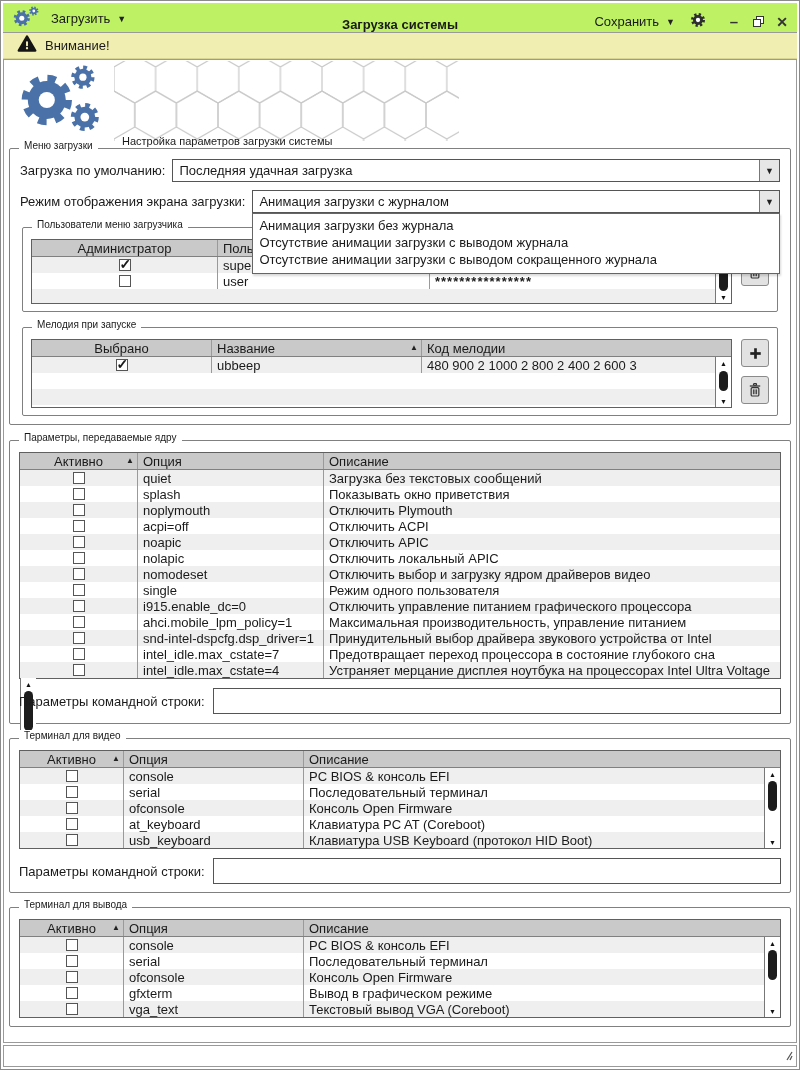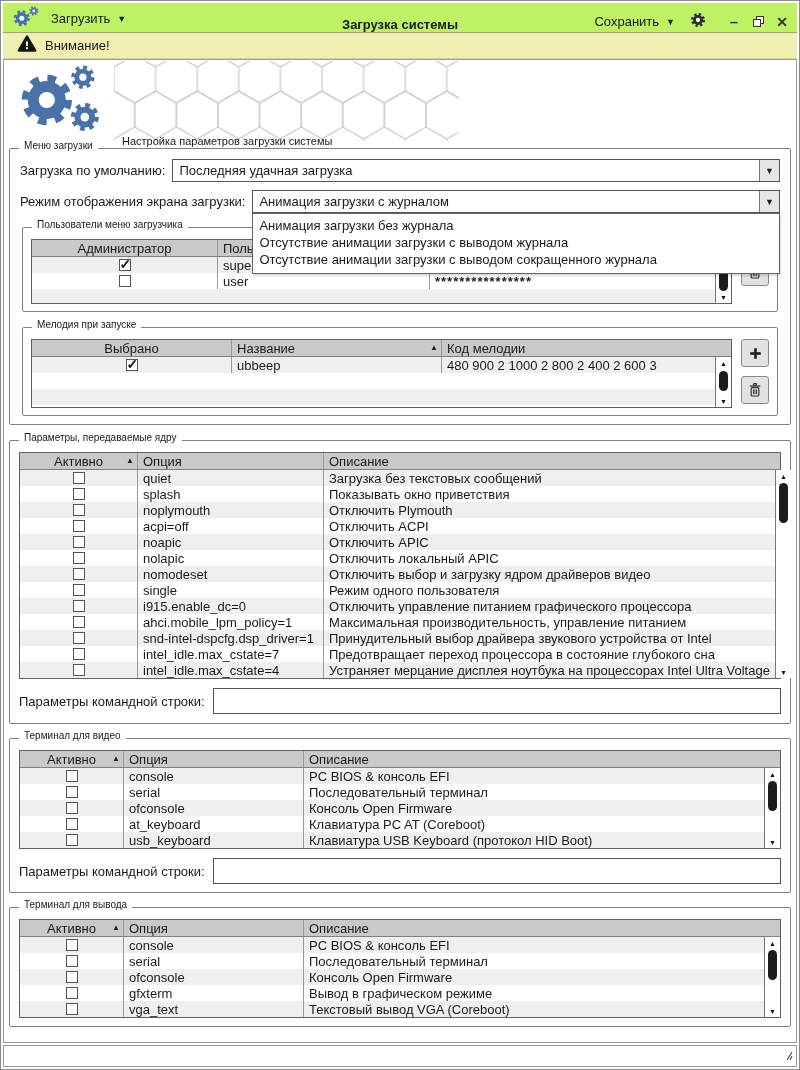--- a/index.html
+++ b/index.html
@@ -66,21 +66,21 @@
   .td:last-child { border-right:none; }
   .cb { width:12px; height:12px; border:1px solid #555; background:#fff; position:relative; }
   .cb.checked::after { content:"✓"; position:absolute; left:0; top:-4px; font-size:14px; font-weight:700; }
   .vscroll { width:16px; border-left:1px solid #777; background:#fff; display:flex; flex-direction:column; align-items:center; flex:0 0 auto; }
   .sarrow { height:12px; font-size:7px; color:#111; display:flex; align-items:center; }
   .thumb { width:9px; background:#1c1c1c; border-radius:5px; }
   .sfill { flex:1; }
 
   
   .u1{width:186px;} .u2{width:212px;} .u3{flex:1;}
-  .m1{width:200px;} .m2{width:210px;} .m3{flex:1;}
+  .m1{width:180px;} .m2{width:210px;} .m3{flex:1;}
   .k1{width:118px;} .k2{width:186px;} .k3{flex:1;}
   .t1{width:104px;} .t2{width:180px;} .t3{flex:1;}
 
   
   .inner-wrap { display:flex; gap:9px; align-items:stretch; }
   .btn-col { display:flex; flex-direction:column; gap:9px; justify-content:flex-start; }
   .icon-btn { width:28px; height:28px; border:1px solid #8a8a8a; border-radius:3px; background:#e2e2e2; display:flex; align-items:center; justify-content:center; }
 
   .cmdline { display:flex; align-items:center; gap:8px; margin-top:9px; }
   .cmdline input { flex:1; height:26px; border:1px solid #555; font:13px "Liberation Sans",sans-serif; padding:0 5px; }
@@ -319,21 +319,21 @@
       <div class="g-pad" style="padding:11px 9px 9px 9px;">
         <div class="tbl">
           <div class="thead">
             <span class="th k1 center">
               <span>Активно</span>
               <span class="sort">▲</span>
             </span>
             <span class="th k2">Опция</span>
             <span class="th k3">Описание</span>
           </div>
-          <div class="tbody" style="height:208px;">
+          <div class="tbody" style="height:208px;flex-direction:column;">
             <div class="rows">
               <div class="tr">
                   <span class="td k1 center">
                     <span class="cb"></span>
                   </span>
                   <span class="td k2">quiet</span>
                   <span class="td k3">Загрузка без текстовых сообщений</span>
                 </div>
               <div class="tr">
                   <span class="td k1 center">

